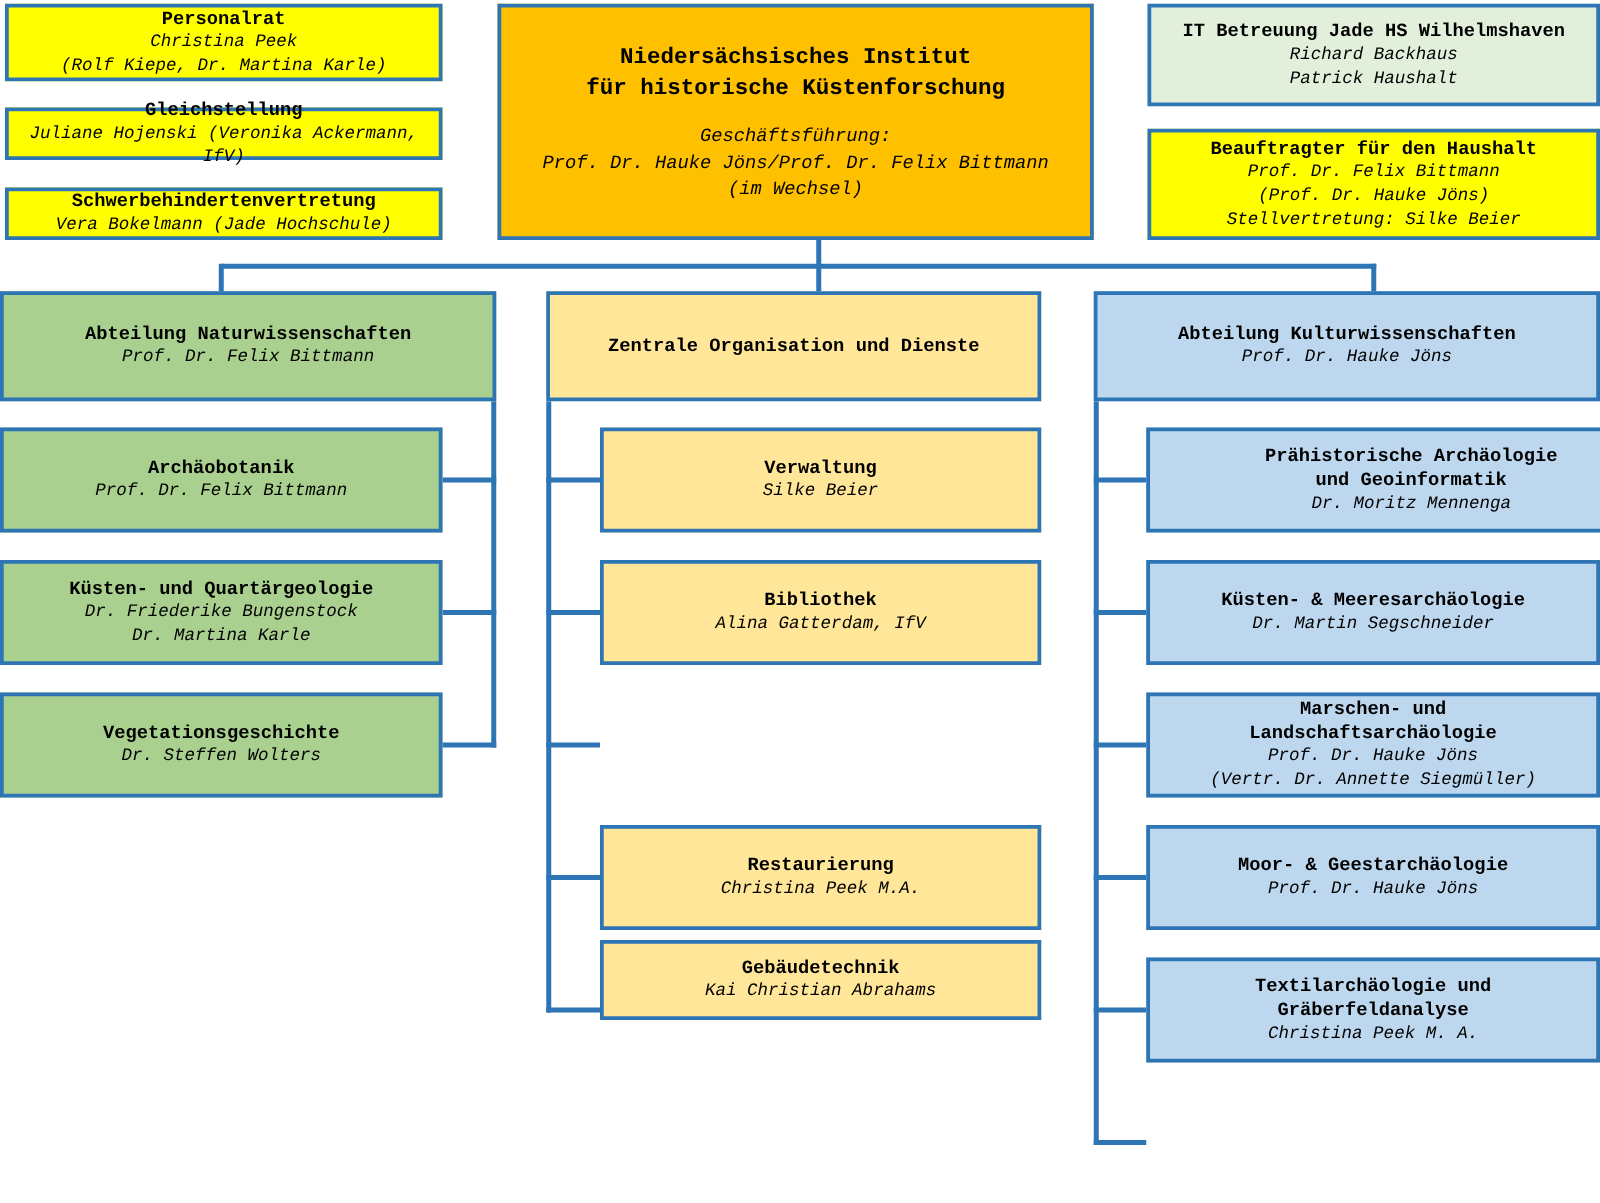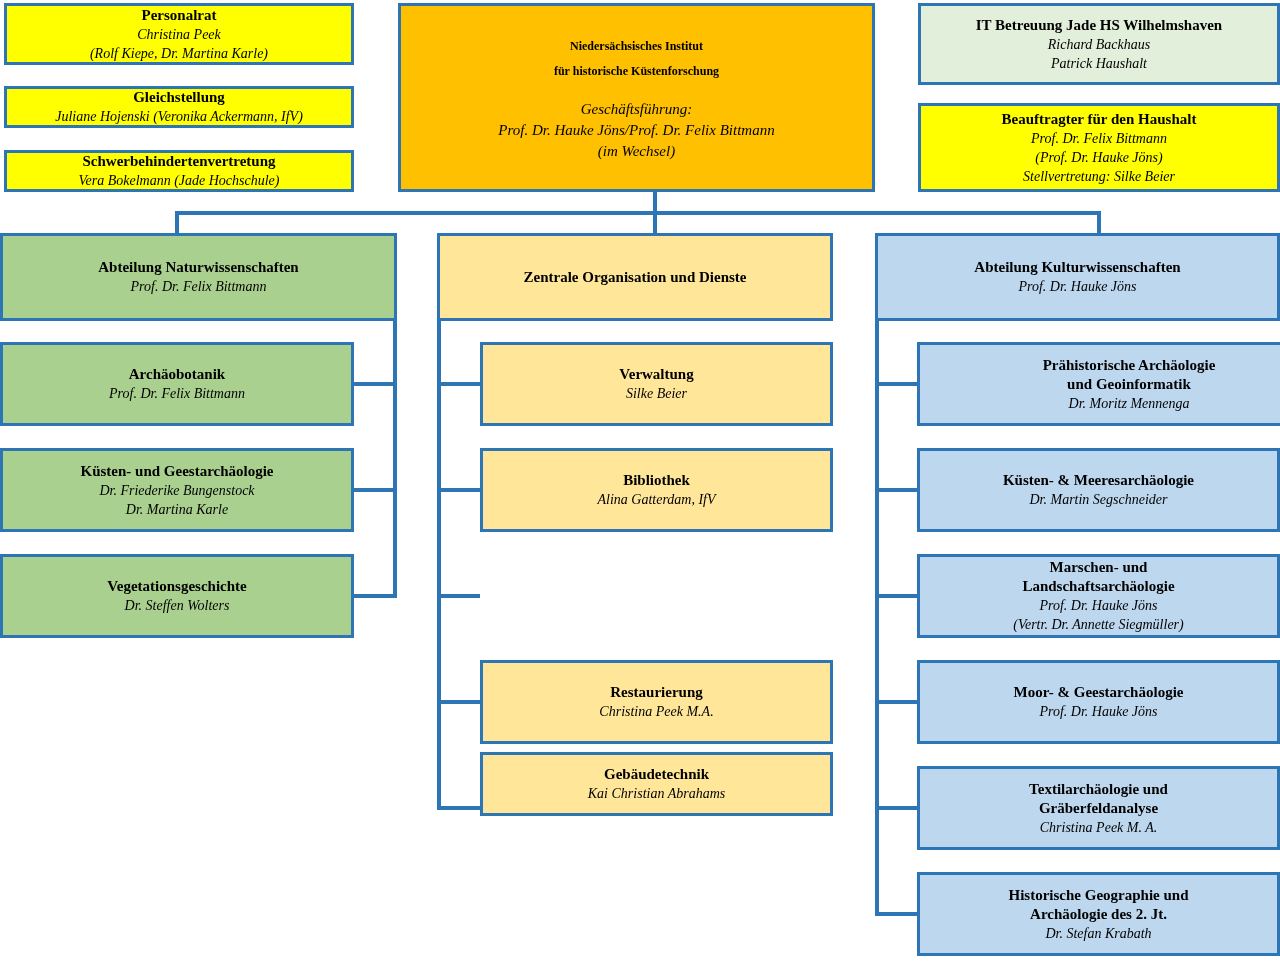--- a/index.html
+++ b/index.html
@@ -1,21 +1,21 @@
 <!DOCTYPE html>
 <html style="--line: #2E75B6; --yellow: #FFFF00; --orange: #FFC000; --palegreen: #E2EFDA; --green: #A9D08E; --gold: #FFE699; --blue: #BDD7EE;"><head>
 <meta charset="utf-8">
 <style>
   html,body { margin:0; padding:0; background:#ffffff; }
   #canvas {
     position:relative;
     width:1280px;
     height:962px;
     background:#ffffff;
-    font-family:Liberation Serif, serif;
+    font-family:Liberation Mono, monospace;
     color:#000;
     overflow:hidden;
   }
   .box {
     position:absolute;
     box-sizing:border-box;
     border:3px solid var(--line);
     display:flex;
     flex-direction:column;
     justify-content:center;
@@ -36,21 +36,21 @@
     white-space:pre-line;
   }
   .box-person {
     font-style:italic;
     font-size:14px;
     line-height:19px;
     white-space:pre-line;
   }
   .root-title {
     font-weight:bold;
-    font-size:12px;
+    font-size:18px;
     line-height:25px;
     white-space:pre-line;
   }
   .root-sub {
     font-style:italic;
     font-size:15px;
     line-height:21px;
     margin-top:15px;
     white-space:pre-line;
   }
@@ -125,21 +125,21 @@
 
   <div class="box green" style="left:0px;top:233px;width:397px;height:88px">
     <div class="box-title">Abteilung Naturwissenschaften</div>
     <div class="box-person">Prof. Dr. Felix Bittmann</div>
   </div>
   <div class="box green" style="left:0px;top:342px;width:354px;height:84px">
     <div class="box-title">Archäobotanik</div>
     <div class="box-person">Prof. Dr. Felix Bittmann</div>
   </div>
   <div class="box green" style="left:0px;top:448px;width:354px;height:84px">
-    <div class="box-title">Küsten- und Geestarchäologie</div>
+    <div class="box-title">Küsten- und Quartärgeologie</div>
     <div class="box-person">Dr. Friederike Bungenstock
 Dr. Martina Karle</div>
   </div>
   <div class="box green" style="left:0px;top:554px;width:354px;height:84px">
     <div class="box-title">Vegetationsgeschichte</div>
     <div class="box-person">Dr. Steffen Wolters</div>
   </div>
 
   <div class="box gold" style="left:437px;top:233px;width:396px;height:88px">
     <div class="box-title">Zentrale Organisation und Dienste</div>
@@ -182,19 +182,14 @@
   </div>
   <div class="box blue" style="left:917px;top:660px;width:363px;height:84px">
     <div class="box-title">Moor- &amp; Geestarchäologie</div>
     <div class="box-person">Prof. Dr. Hauke Jöns</div>
   </div>
   <div class="box blue" style="left:917px;top:766px;width:363px;height:84px">
     <div class="box-title">Textilarchäologie und
 Gräberfeldanalyse</div>
     <div class="box-person">Christina Peek M. A.</div>
   </div>
-  <div class="box blue" style="left:917px;top:872px;width:363px;height:84px">
-    <div class="box-title">Historische Geographie und
-Archäologie des 2. Jt.</div>
-    <div class="box-person">Dr. Stefan Krabath</div>
-  </div>
 
 </div>
 
 </body></html>

